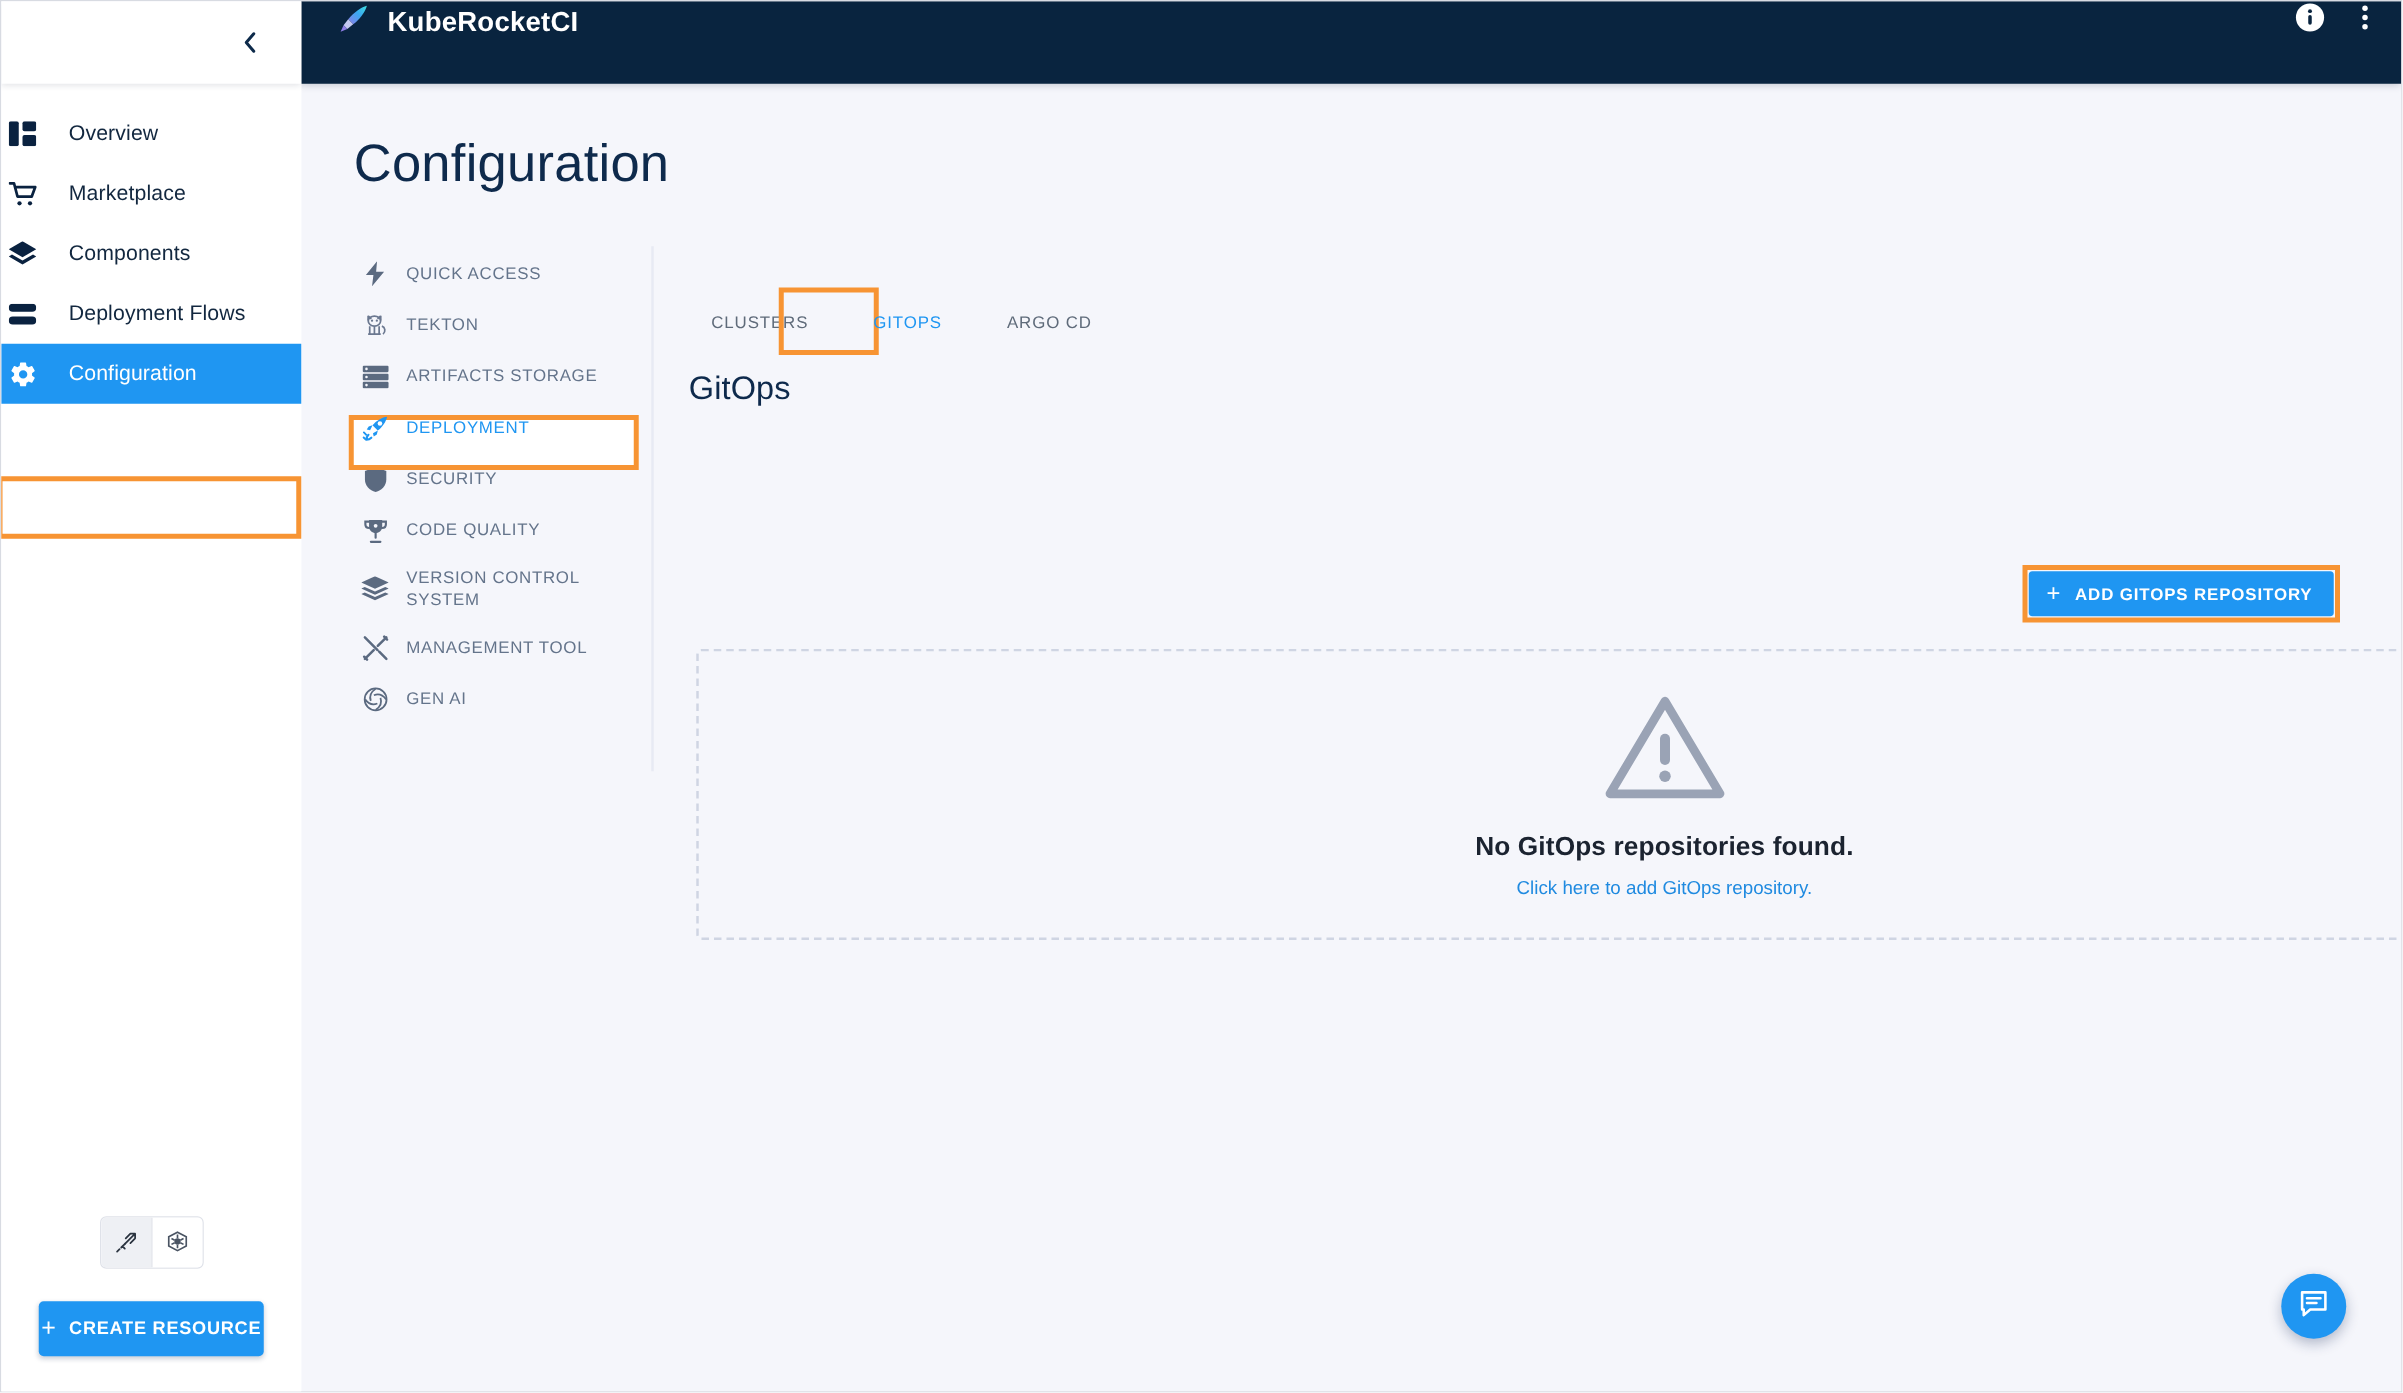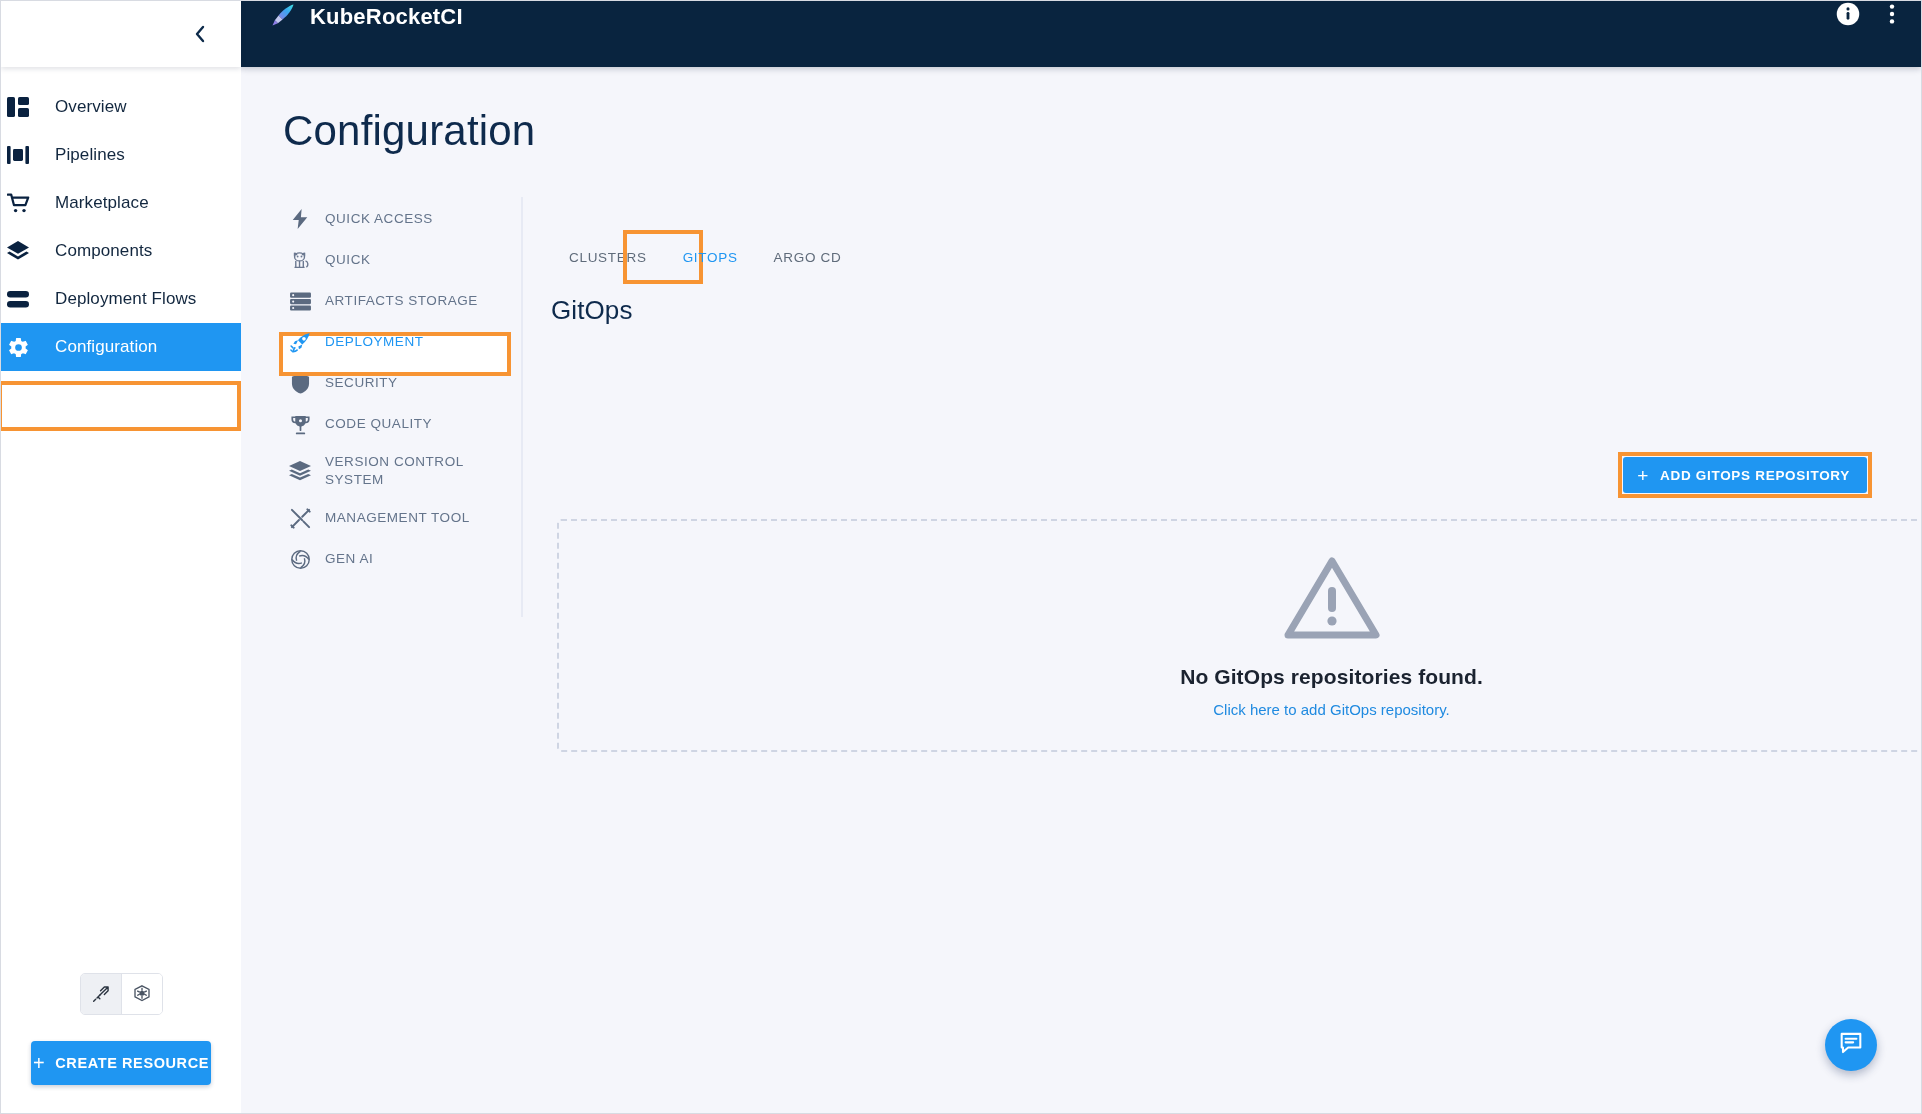--- a/index.html
+++ b/index.html
@@ -198,21 +198,21 @@
     width: 232px; height: 44px;
     border: 4px solid #f79433;
     background: #ffffff;
     z-index: 4;
     pointer-events: none;
   }
 
   
   #tabs {
     position: absolute; left: 310px; top: 168px;
-    display: flex; align-items: center; gap: 0;
+    display: flex; align-items: center; gap: 16px;
   }
   .tab {
     height: 44px;
     padding: 0 18px;
     display: flex; align-items: center;
     font-size: 13.5px;
     letter-spacing: .7px;
     color: #5f6b7a;
     cursor: pointer;
     white-space: nowrap;
@@ -328,30 +328,20 @@
         <span class="nav-ico">
           <svg width="22" height="20" viewBox="0 0 22 20" fill="currentColor">
             <rect x="0" y="0" width="8" height="20" rx="1.6"></rect>
             <rect x="11" y="0" width="11" height="8" rx="1.6"></rect>
             <rect x="11" y="11" width="11" height="9" rx="1.6"></rect>
           </svg>
         </span>
         <span class="nav-lbl">Overview</span>
       </div>
 
-      <div class="nav-item">
-        <span class="nav-ico">
-          <svg width="22" height="18" viewBox="0 0 22 18" fill="currentColor">
-            <rect x="0" y="0" width="3.6" height="18" rx="1"></rect>
-            <rect x="6" y="3" width="10" height="12" rx="1.4"></rect>
-            <rect x="18.4" y="0" width="3.6" height="18" rx="1"></rect>
-          </svg>
-        </span>
-        <span class="nav-lbl">Pipelines</span>
-      </div>
 
       <div class="nav-item">
         <span class="nav-ico">
           <svg width="23" height="21" viewBox="0 0 23 21" fill="none" stroke="currentColor" stroke-width="2.2" stroke-linecap="round" stroke-linejoin="round">
             <path d="M0.8 1.6 H4.2 L7 12.2 H18.4 L21.2 4.6 H5.2" fill="none"></path>
             <circle cx="8.6" cy="17.6" r="1.7" fill="currentColor" stroke="none"></circle>
             <circle cx="17" cy="17.6" r="1.7" fill="currentColor" stroke="none"></circle>
           </svg>
         </span>
         <span class="nav-lbl">Marketplace</span>
@@ -471,21 +461,21 @@
         <span class="cfg-ico">
           <svg width="22" height="22" viewBox="0 0 24 24" fill="none" stroke="#6b7890" stroke-width="1.5" stroke-linejoin="round">
             <path d="M6 4 L6 8 M6 4 L8.8 6.6 M17 4 L17 8 M17 4 L14.2 6.6"></path>
             <ellipse cx="11.5" cy="8.6" rx="5.4" ry="4.4" fill="none"></ellipse>
             <circle cx="9.4" cy="8.2" r="1" fill="#6b7890" stroke="none"></circle>
             <circle cx="13.6" cy="8.2" r="1" fill="#6b7890" stroke="none"></circle>
             <path d="M7.4 13 L7.4 20 M15.6 13 L15.6 20 M11.5 13 L11.5 20"></path>
             <path d="M6 20 L17 20 M18 13 C21 14 21.5 18 19 20"></path>
           </svg>
         </span>
-        <span class="cfg-lbl">QUICK</span>
+        <span class="cfg-lbl">TEKTON</span>
       </div>
 
       <div class="cfg-item">
         <span class="cfg-ico">
           <svg width="21" height="19" viewBox="0 0 22 20" fill="currentColor">
             <rect x="0" y="0.6" width="22" height="5.4" rx="1.1"></rect>
             <rect x="0" y="7.4" width="22" height="5.4" rx="1.1"></rect>
             <rect x="0" y="14.2" width="22" height="5.4" rx="1.1"></rect>
             <circle cx="3.3" cy="3.3" r="1.1" fill="#f5f6fb"></circle>
             <circle cx="3.3" cy="10.1" r="1.1" fill="#f5f6fb"></circle>

